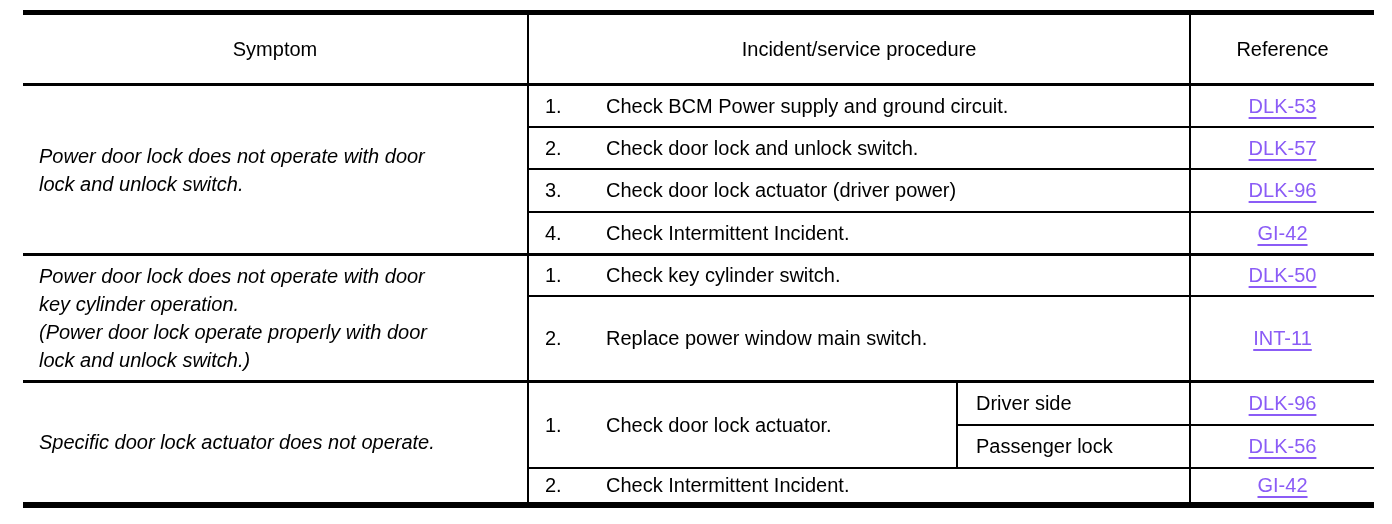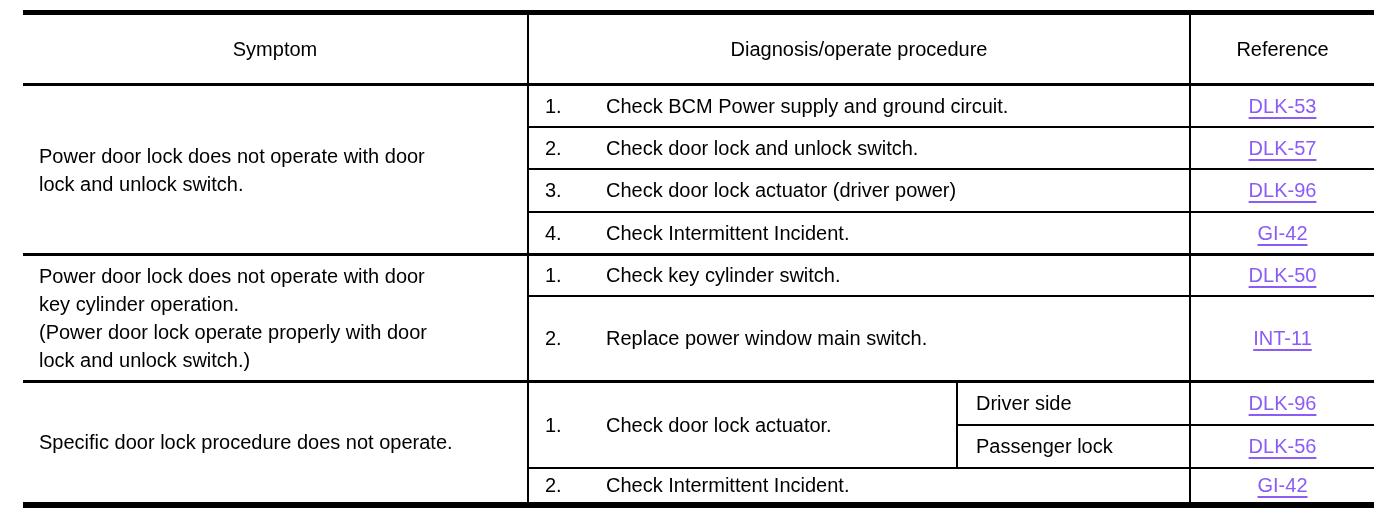--- a/index.html
+++ b/index.html
@@ -45,21 +45,21 @@
   
   tbody tr.group-first > th,
   tbody tr.group-first > td { border-top: 3px solid #000; }
   
   tbody tr.step-next > td { border-top: 2px solid #000; }
 
   td.symptom {
     text-align: left;
     padding: 6px 10px 6px 16px;
   }
-  td.symptom span { white-space: pre-line; }
+  td.symptom span { white-space: pre-line; font-style: italic; }
 
   td.proc { padding-left: 16px; }
   .proc-line { display: flex; align-items: center; }
   .proc-line .num { width: 61px; flex: 0 0 61px; }
   .proc-line .txt { flex: 1 1 auto; padding-right: 6px; }
 
   td.side { padding-left: 18px; text-align: left; }
 
   td.ref { text-align: center; }
   td.ref a {
@@ -84,21 +84,21 @@
   <table class="diag">
     <colgroup>
       <col class="c-symptom">
         <col class="c-proc">
         <col class="c-sub">
         <col class="c-ref">
     </colgroup>
     <thead>
       <tr class="hdr">
         <th class="v-right">Symptom</th>
-        <th colspan="2">Diagnosis/operate procedure</th>
+        <th colspan="2">Incident/service procedure</th>
         <th class="v-left">Reference</th>
       </tr>
     </thead>
 
     <tbody>
       <tr class="group-first h42">
         <td class="symptom v-right" rowspan="4">
           <span>Power door lock does not operate with door
 lock and unlock switch.</span>
         </td>
@@ -174,21 +174,21 @@
         </td>
         <td class="ref v-left">
           <a>INT-11</a>
         </td>
       </tr>
     </tbody>
 
     <tbody>
       <tr class="group-first h43">
         <td class="symptom v-right" rowspan="3">
-          <span>Specific door lock procedure does not operate.</span>
+          <span>Specific door lock actuator does not operate.</span>
         </td>
         <td class="proc" rowspan="2">
           <div class="proc-line">
             <span class="num">1.</span>
             <span class="txt">Check door lock actuator.</span>
           </div>
         </td>
         <td class="side v-left">
           <span>Driver side</span>
         </td>

